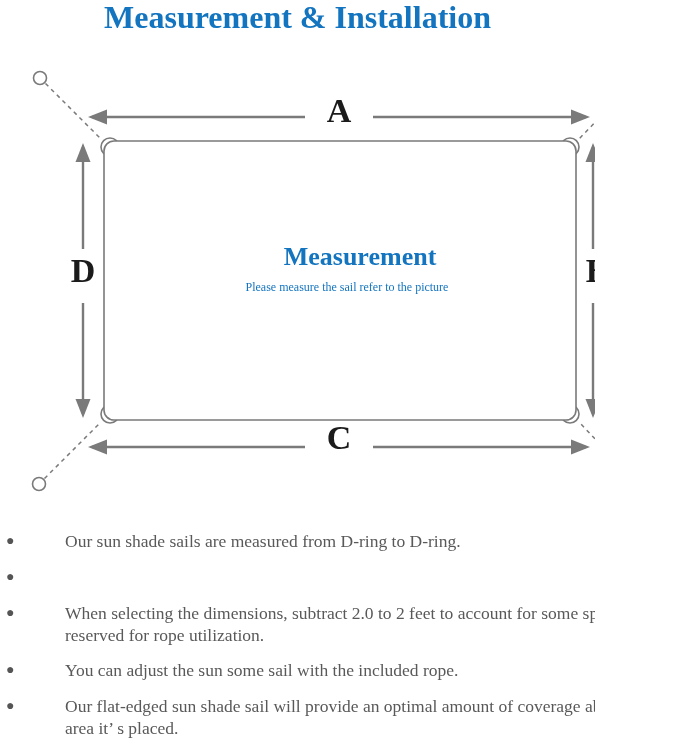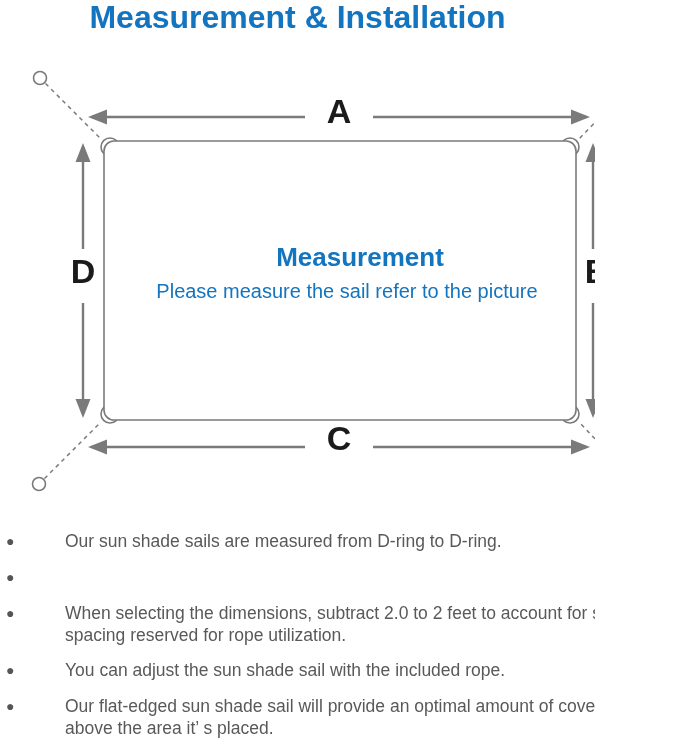--- a/index.html
+++ b/index.html
@@ -1,19 +1,19 @@
 <!DOCTYPE html>
 <html style="--accent: #1374bf; --line: #7a7a7a; --label: #1b1b1b; --note: #595959; --bullet: #555555; --background: #ffffff;"><head>
 <meta charset="utf-8">
 <style>
   html,body{margin:0;padding:0;background:#fff;}
   .page{
     position:relative;width:595px;height:739px;overflow:hidden;
     background:var(--background,#fff);
-    font-family:Liberation Sans, sans-serif;
+    font-family:Liberation Serif, serif;
   }
   .title{
     position:absolute;top:-2px;left:0;width:100%;margin:0;
     text-align:center;font-size:32px;font-weight:bold;
     color:var(--accent,#1374bf);line-height:1.2;
   }
   .diagram{position:absolute;top:0;left:0;}
   .dash{stroke:var(--line,#7a7a7a);stroke-width:1.5;fill:none;stroke-dasharray:4 4;}
   .thin{stroke:var(--line,#7a7a7a);stroke-width:1.6;fill:#fff;}
   .sail{stroke:var(--line,#7a7a7a);stroke-width:1.6;fill:#fff;}
@@ -25,21 +25,21 @@
   }
   .label-a{left:317px;top:94px;}
   .label-b{left:575px;top:254px;}
   .label-c{left:317px;top:421px;}
   .label-d{left:61px;top:254px;}
   .center-text{
     position:absolute;left:104px;top:243px;width:472px;
     text-align:center;color:var(--accent,#1374bf);
   }
   .center-title{font-size:26px;font-weight:bold;line-height:1.1;padding-left:40px;}
-  .center-sub{font-size:20px;margin-top:8px;margin-left:14px;}
+  .center-sub{font-size:12px;margin-top:8px;margin-left:14px;}
   .notes{position:absolute;left:0;top:0;width:100%;height:100%;margin:0;padding:0;list-style:none;}
   .note{
     position:absolute;left:6px;width:667px;display:flex;align-items:flex-start;
     color:var(--note,#595959);font-size:17.5px;line-height:22px;
   }
   .dot{
     flex:0 0 16px;width:16px;text-align:left;color:var(--bullet,#555);
     font-size:14px;line-height:22px;margin-right:7px;
   }
   .note-text{flex:0 1 auto;max-width:647px;margin-left:36px;}
@@ -109,21 +109,21 @@
     </li>
     <li class="note note-2">
       <span class="dot">●</span>
     </li>
     <li class="note note-3">
       <span class="dot">●</span>
       <span class="note-text">When selecting the dimensions, subtract 2.0 to 2 feet to account for some spacing reserved for rope utilization.</span>
     </li>
     <li class="note note-4">
       <span class="dot">●</span>
-      <span class="note-text">You can adjust the sun shade sail with the included rope.</span>
+      <span class="note-text">You can adjust the sun some sail with the included rope.</span>
     </li>
     <li class="note note-5">
       <span class="dot">●</span>
       <span class="note-text">Our flat-edged sun shade sail will provide an optimal amount of coverage above the area it’ s placed.</span>
     </li>
   </ul>
 
 </div>
 
 </body></html>

